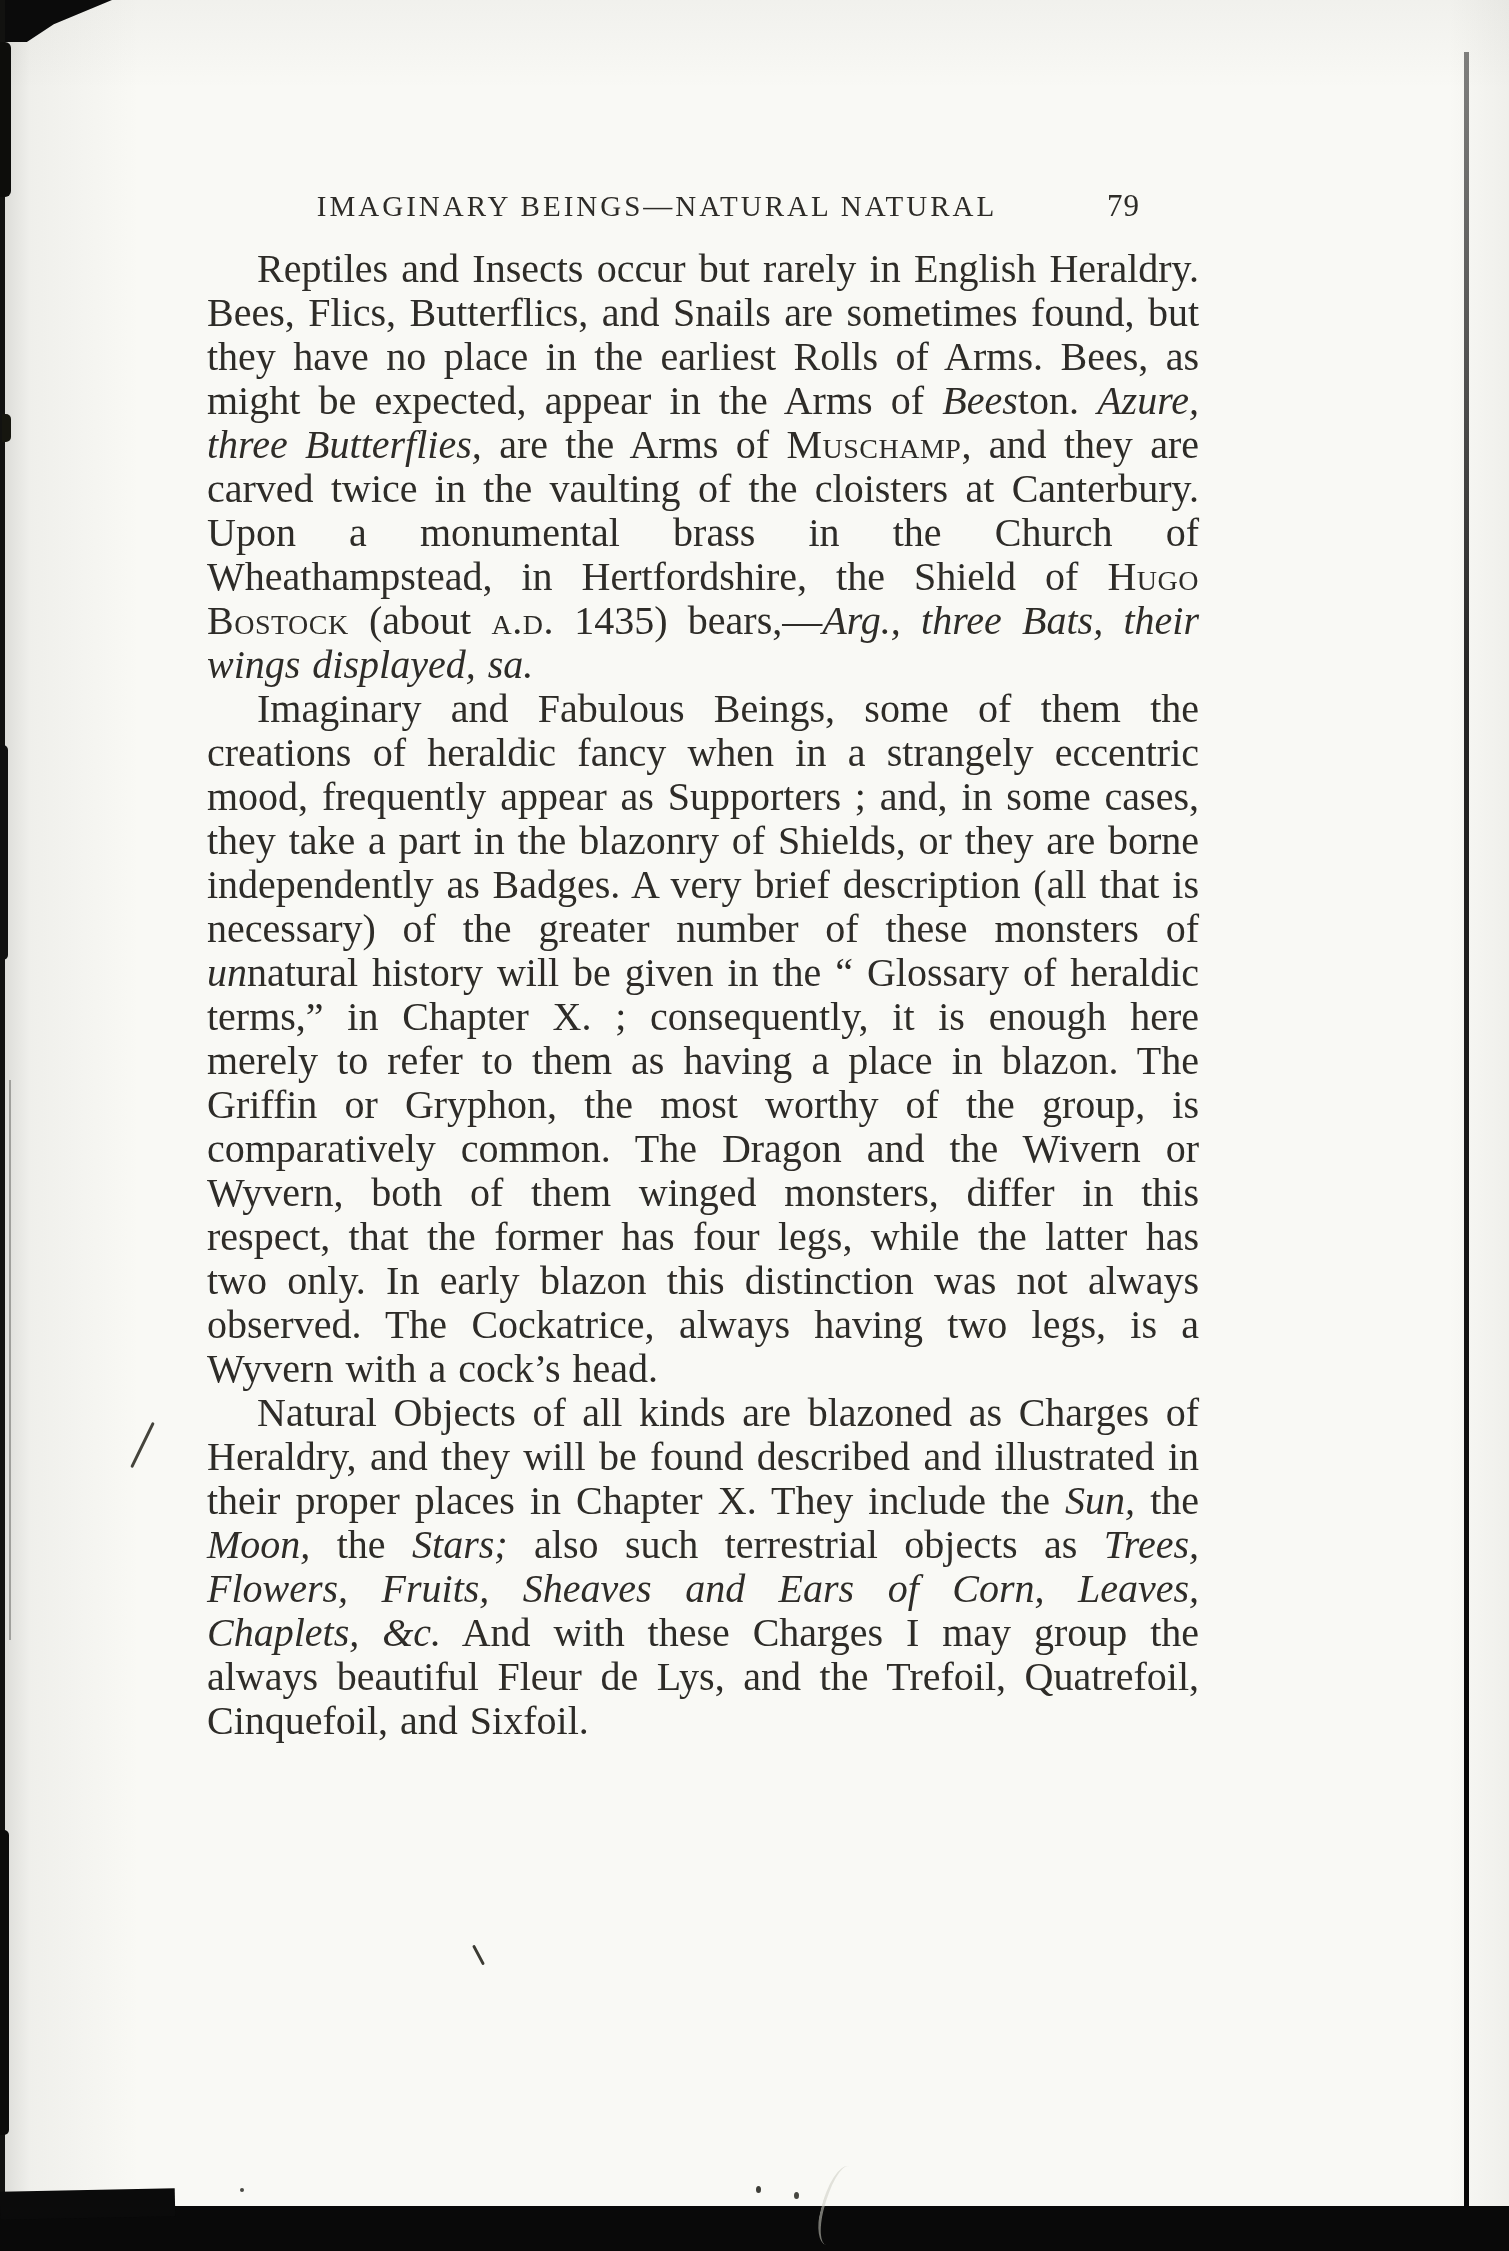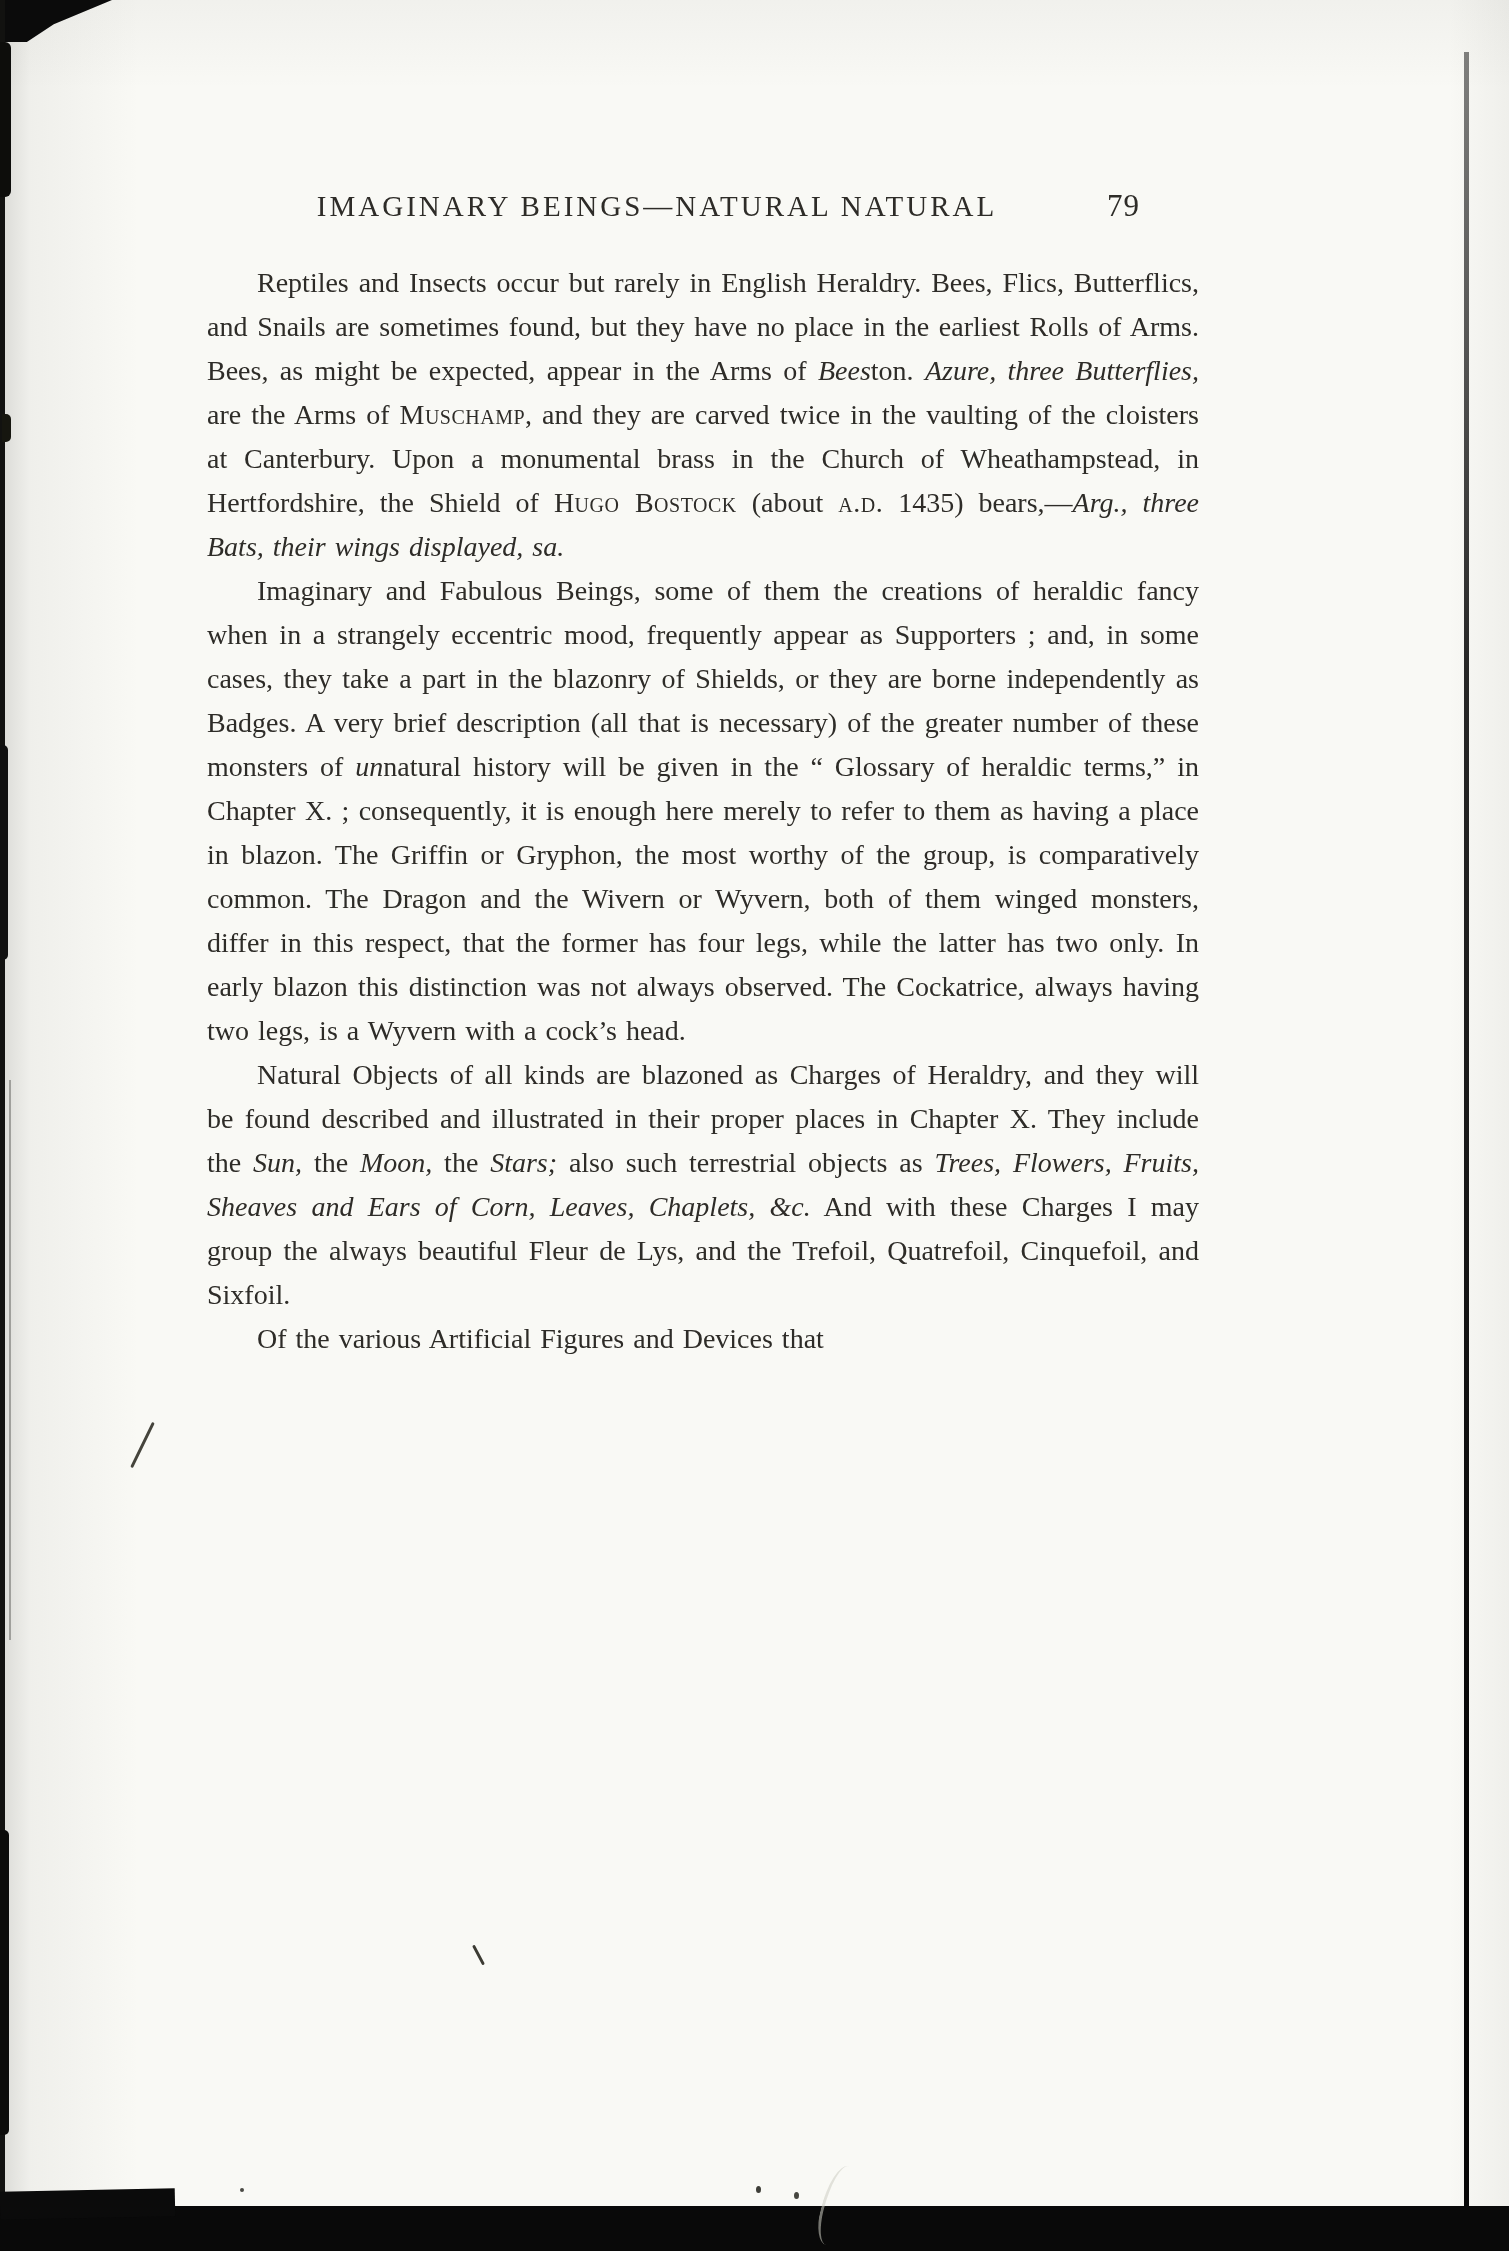--- a/index.html
+++ b/index.html
@@ -44,24 +44,24 @@
   .head-page-number {
     width: 92px;
     font-size: 31px;
     letter-spacing: 1px;
   }
 
   
   .text-block {
     position: absolute;
     left: 207px;
-    top: 261px;
+    top: 247px;
     width: 992px;
     color: var(--ink, #2e2c28);
-    font-size: 28px;
+    font-size: 40px;
     line-height: 44px;
     text-align: justify;
     word-spacing: 2px;
   }
   .para { margin: 0; text-indent: 50px; }
   .i  { font-style: italic; }
   .sc { font-variant: small-caps; letter-spacing: 0.5px; }
 
   
   .artifact { position: absolute; }
@@ -118,21 +118,20 @@
 
   <header class="running-head">
     <span class="head-title">IMAGINARY BEINGS—NATURAL NATURAL</span>
     <span class="head-page-number">79</span>
   </header>
 
   <main class="text-block">
       <p class="para"><span>Reptiles and Insects occur but rarely in English Heraldry. Bees, Flics, Butterflics, and Snails are sometimes found, but they have no place in the earliest Rolls of Arms. Bees, as might be expected, appear in the Arms of </span><span class="i">Bees</span><span>ton. </span><span class="i">Azure, three Butterflies,</span><span> are the Arms of </span><span class="sc">Muschamp</span><span>, and they are carved twice in the vaulting of the cloisters at Canterbury. Upon a monumental brass in the Church of Wheathampstead, in Hertfordshire, the Shield of </span><span class="sc">Hugo Bostock</span><span> (about </span><span class="sc">a.d.</span><span> 1435) bears,—</span><span class="i">Arg., three Bats, their wings displayed, sa.</span></p>
       <p class="para"><span>Imaginary and Fabulous Beings, some of them the creations of heraldic fancy when in a strangely eccentric mood, frequently appear as Supporters ; and, in some cases, they take a part in the blazonry of Shields, or they are borne independently as Badges. A very brief description (all that is necessary) of the greater number of these monsters of </span><span class="i">un</span><span>natural history will be given in the “ Glossary of heraldic terms,” in Chapter X. ; consequently, it is enough here merely to refer to them as having a place in blazon. The Griffin or Gryphon, the most worthy of the group, is comparatively common. The Dragon and the Wivern or Wyvern, both of them winged monsters, differ in this respect, that the former has four legs, while the latter has two only. In early blazon this distinction was not always observed. The Cockatrice, always having two legs, is a Wyvern with a cock’s head.</span></p>
       <p class="para"><span>Natural Objects of all kinds are blazoned as Charges of Heraldry, and they will be found described and illustrated in their proper places in Chapter X. They include the </span><span class="i">Sun,</span><span> the </span><span class="i">Moon,</span><span> the </span><span class="i">Stars;</span><span> also such terrestrial objects as </span><span class="i">Trees, Flowers, Fruits, Sheaves and Ears of Corn, Leaves, Chaplets, &amp;c.</span><span> And with these Charges I may group the always beautiful Fleur de Lys, and the Trefoil, Quatrefoil, Cinquefoil, and Sixfoil.</span></p>
-      <p class="para"><span>Of the various Artificial Figures and Devices that</span></p>
     </main>
 
   <div class="artifact corner-wedge"></div>
   <div class="artifact left-strip"></div>
   <div class="artifact left-blob-1"></div>
   <div class="artifact left-hook"></div>
   <div class="artifact left-blob-2"></div>
   <div class="artifact left-faint-line"></div>
   <div class="artifact left-blob-3"></div>
   <div class="artifact right-line"></div>

